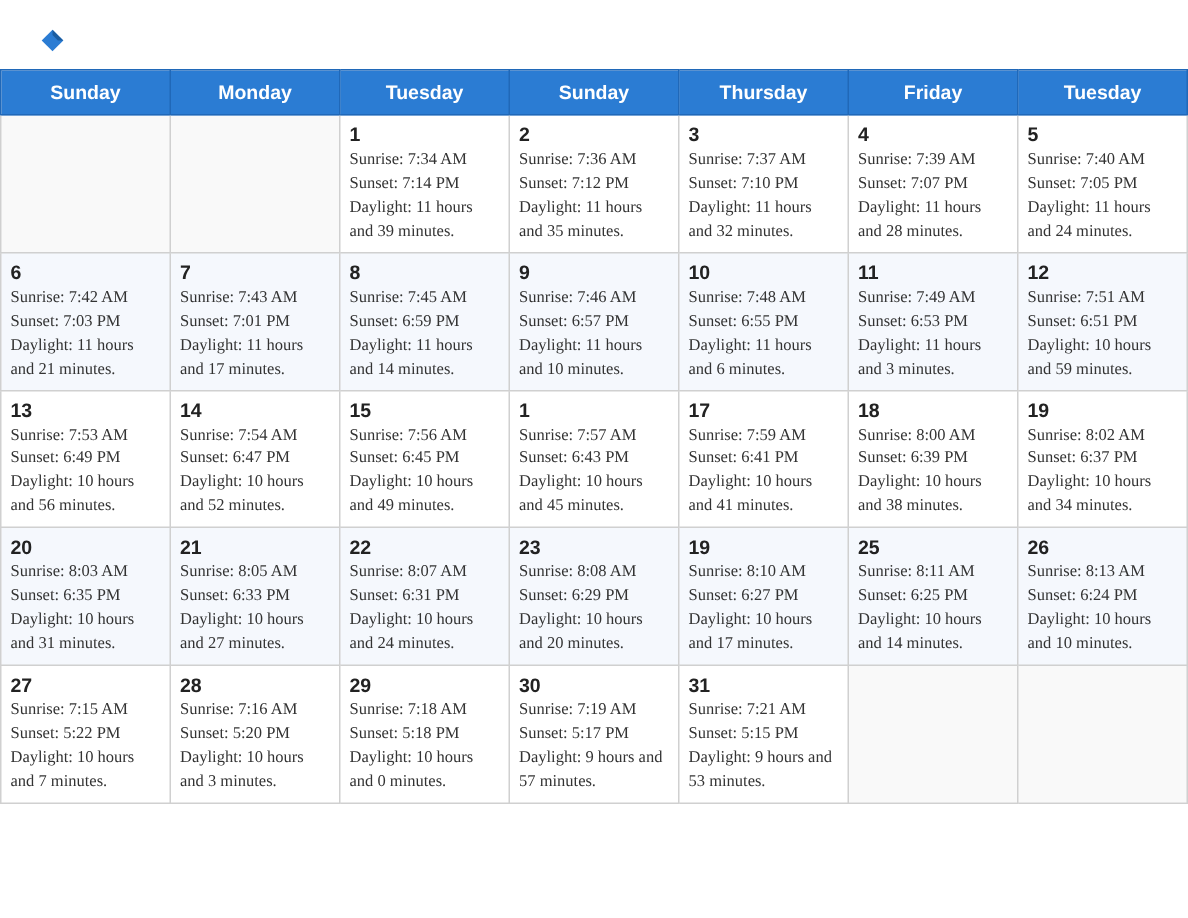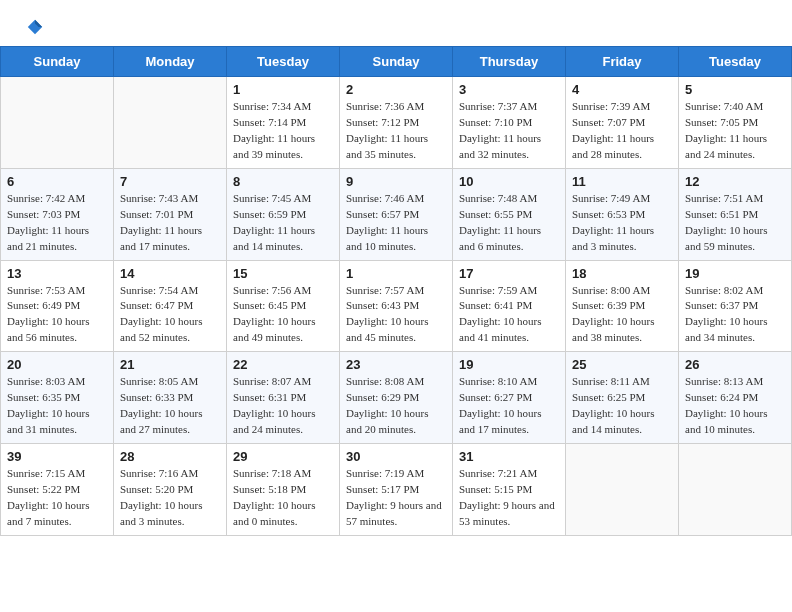--- a/index.html
+++ b/index.html
@@ -299,21 +299,21 @@
           </td>
           <td>
             <span class="day-number">26</span>
             <div class="day-info">Sunrise: 8:13 AM
 Sunset: 6:24 PM
 Daylight: 10 hours and 10 minutes.</div>
           </td>
         </tr>
         <tr>
           <td>
-            <span class="day-number">39</span>
+            <span class="day-number">27</span>
             <div class="day-info">Sunrise: 7:15 AM
 Sunset: 5:22 PM
 Daylight: 10 hours and 7 minutes.</div>
           </td>
           <td>
             <span class="day-number">28</span>
             <div class="day-info">Sunrise: 7:16 AM
 Sunset: 5:20 PM
 Daylight: 10 hours and 3 minutes.</div>
           </td>

